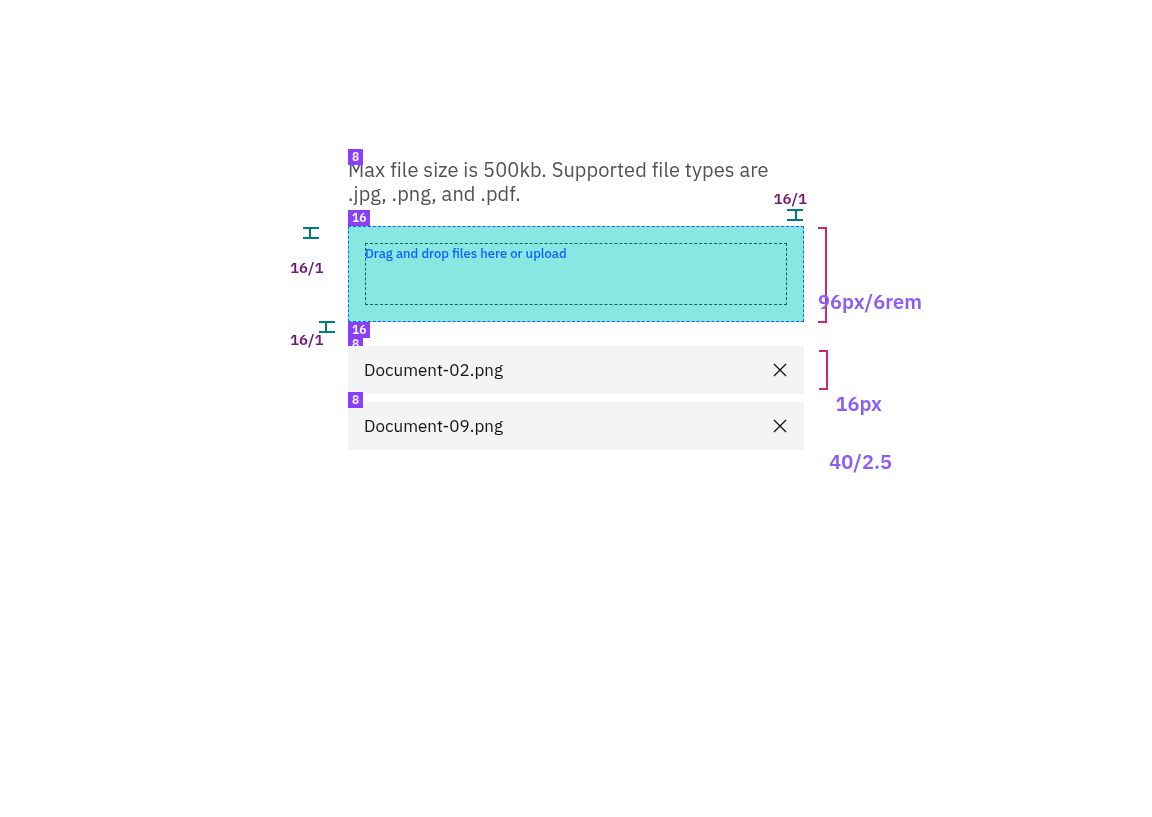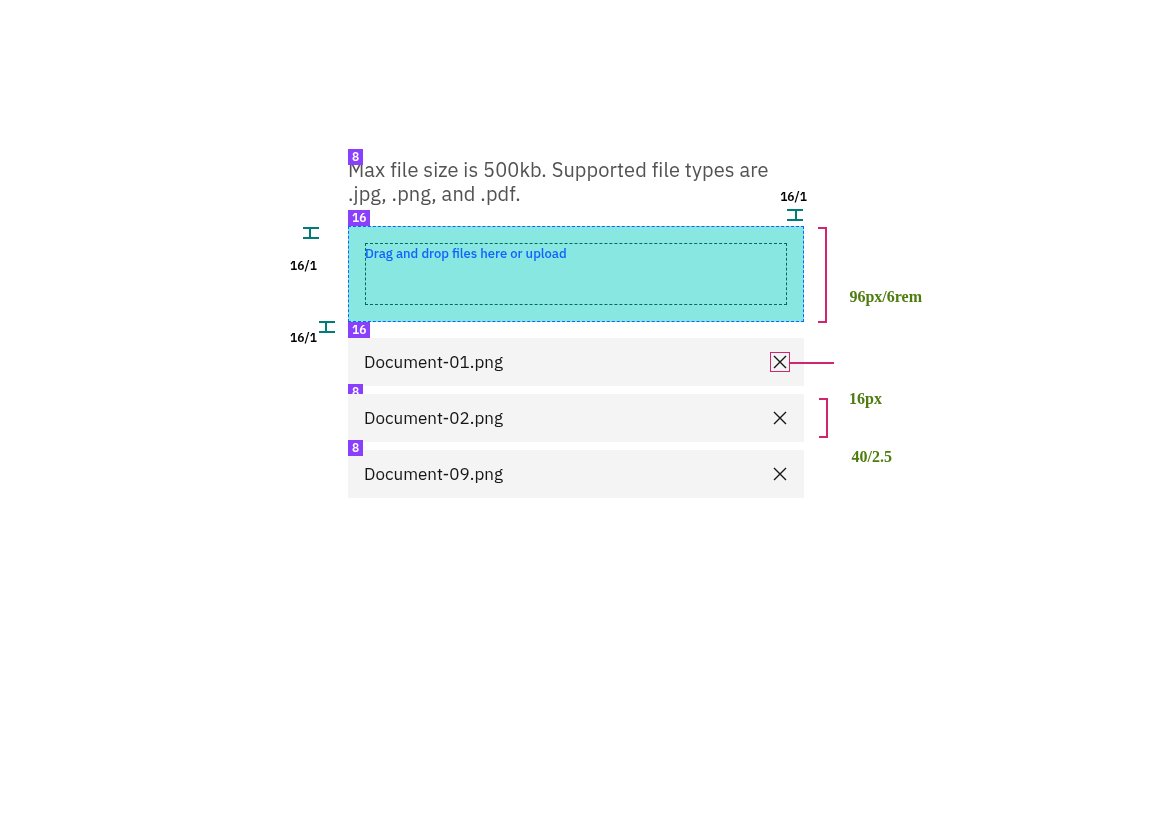--- a/index.html
+++ b/index.html
@@ -76,30 +76,29 @@
     position: absolute;
     font-size: 12px;
     font-weight: 600;
     padding: 1px 4px;
     line-height: 14px;
   }
   .tag-purple { background: #8a3ffc; color: #ffffff; }
 
   .spec-teal {
     position: absolute;
-    font-size: 12px;
-    font-weight: 600;
-    color: #000000;
+    font-size: 15px;
+    font-weight: 600;
+    color: #701a75;
   }
   .spec-magenta {
     position: absolute;
-    font-size: 16px;
-    font-weight: 600;
-    color: #4d7c0f;
-    font-family: Liberation Serif, serif;
+    font-size: 20px;
+    font-weight: 600;
+    color: #8b5cf6;
   }
   .bracket-v {
     position: absolute;
     border-right: 2px solid #d02670;
   }
   .bracket-v::before, .bracket-v::after {
     content: "";
     position: absolute;
     right: -1px;
     width: 8px;
@@ -173,31 +172,20 @@
   </div>
 
   <span class="spec-teal" style="left:-58px; top:108px;">16/1</span>
   <span class="spec-teal" style="left:-58px; top:180px;">16/1</span>
   <span class="spec-magenta" style="right:-118px; top:138px;">96px/6rem</span>
 
   <div class="gap16">
     <span class="tag tag-purple" style="left:0; top:0;">16</span>
   </div>
 
-  <div class="file-row" style="position:relative;">
-    <span class="file-name">Document-01.png</span>
-    <span class="close-icon">
-      <svg width="14" height="14" viewBox="0 0 14 14">
-          <path d="M1 1 L13 13 M13 1 L1 13" stroke="#161616" stroke-width="1.4"></path>
-        </svg>
-    </span>
-
-    <div class="magenta-box" style="right:14px; top:14px;"></div>
-    <div class="magenta-line" style="right:-30px; top:24px; width:44px;"></div>
-  </div>
   <span class="spec-magenta" style="right:-78px; top:240px;">16px</span>
 
   <div class="gap8">
     <span class="tag tag-purple" style="left:0; top:-2px;">8</span>
   </div>
 
   <div class="file-row" style="position:relative;">
     <span class="file-name">Document-02.png</span>
     <span class="close-icon">
       <svg width="14" height="14" viewBox="0 0 14 14">

